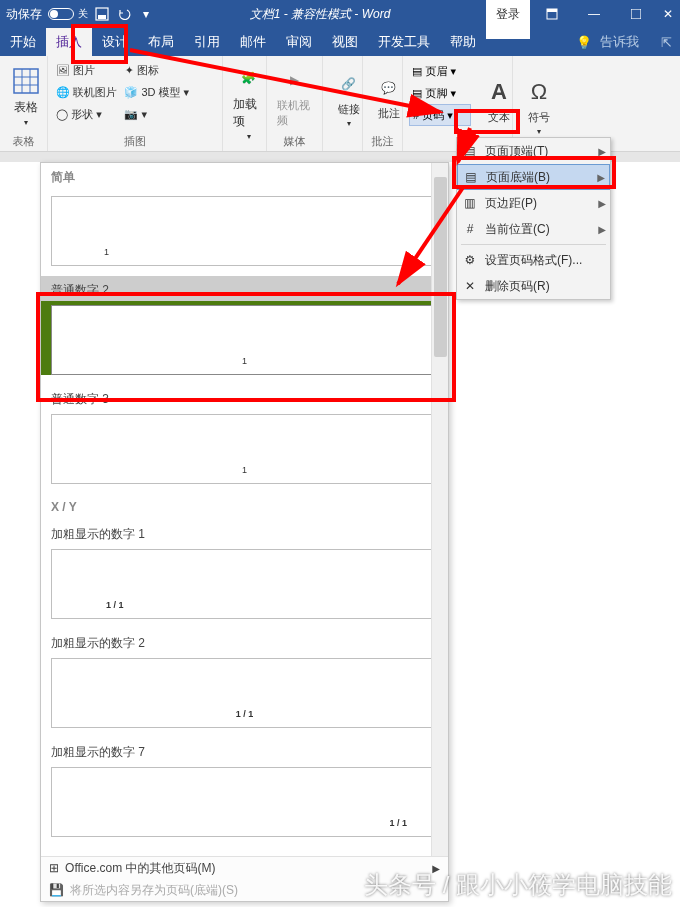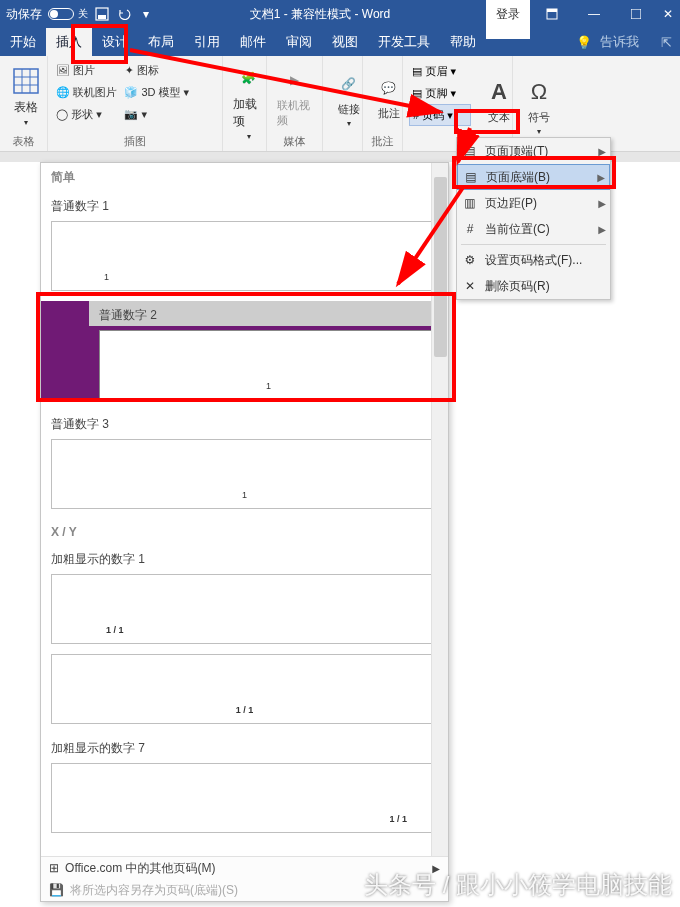--- a/index.html
+++ b/index.html
@@ -4,28 +4,28 @@
   <style>
     * { margin: 0; padding: 0; box-sizing: border-box; font-family: "Microsoft YaHei", "SimSun", sans-serif; }
     body { width: 680px; height: 907px; background: #fff; overflow: hidden; position: relative; }
     
     .titlebar { height: 28px; background: #2b579a; color: #fff; display: flex; align-items: center; font-size: 12px; }
     .titlebar-left { display: flex; align-items: center; gap: 6px; padding-left: 6px; }
     .autosave-toggle { display: flex; align-items: center; gap: 4px; }
     .toggle-pill { width: 26px; height: 12px; border: 1px solid #fff; border-radius: 6px; position: relative; }
     .toggle-knob { width: 8px; height: 8px; background: #fff; border-radius: 50%; position: absolute; top: 1px; left: 1px; }
     .qat-icon { width: 16px; height: 16px; display: flex; align-items: center; justify-content: center; }
-    .titlebar-center { flex: 1; text-align: center; }
+    .titlebar-center { flex: 1; text-align: center; font-style: italic; }
     .titlebar-right { display: flex; align-items: center; gap: 2px; padding-right: 2px; }
     .login-btn { background: #fff; color: #333; padding: 16px 10px; font-size: 12px; }
     .win-btn { width: 40px; height: 28px; display: flex; align-items: center; justify-content: center; color: #fff; }
     
     .menubar { height: 28px; background: #2b579a; color: #fff; display: flex; align-items: center; font-size: 13px; text-align: center; }
     .menu-item { padding: 0 10px; height: 28px; display: flex; align-items: center; }
-    .menu-item.active { background: #f3f3f3; color: #0f172a; }
+    .menu-item.active { background: #f3f3f3; color: #4c1d95; }
     .menubar-right { margin-left: auto; display: flex; align-items: center; gap: 8px; padding-right: 8px; color: #b8cce4; }
     
     .ribbon { height: 96px; background: #f3f3f3; border-bottom: 1px solid #d4d4d4; display: flex; }
     .ribbon-group { border-right: 1px solid #e1e1e1; padding: 4px 6px 0 6px; display: flex; flex-direction: column; }
     .ribbon-group-body { flex: 1; display: flex; gap: 4px; }
     .ribbon-group-label { font-size: 11px; color: #666; text-align: center; padding: 2px 0; }
     .ribbon-small-col { display: flex; flex-direction: column; gap: 2px; font-size: 11px; color: #333; }
     .ribbon-small-row { display: flex; align-items: center; gap: 3px; height: 20px; padding: 0 2px; }
     .ribbon-big { display: flex; flex-direction: column; align-items: center; justify-content: center; gap: 2px; font-size: 12px; color: #333; padding: 2px 4px; }
     .ribbon-big-icon { width: 32px; height: 32px; display:flex; align-items:center; justify-content:center; }
@@ -43,21 +43,21 @@
     
     .gallery-panel { position: absolute; left: 40px; top: 162px; width: 409px; height: 740px; background: #fff; border: 1px solid #c6c6c6; box-shadow: 2px 2px 6px rgba(0,0,0,0.2); overflow: hidden; }
     .gallery-scroll { position: absolute; right: 0; top: 0; bottom: 44px; width: 17px; background: #f0f0f0; border-left: 1px solid #e1e1e1; }
     .gallery-scroll-thumb { position: absolute; top: 14px; left: 2px; width: 13px; height: 180px; background: #cdcdcd; border-radius: 2px; }
     .gallery-section-header { background: #fff; color: #888; font-size: 12px; padding: 6px 10px; font-weight: bold; }
     .gallery-item-label { background: #fff; color: #444; font-size: 12px; padding: 6px 10px 2px 10px; }
     .gallery-preview { margin: 4px 10px 10px 10px; border: 1px solid #bfbfbf; background: #fff; height: 70px; position: relative; }
     .gallery-preview .pgnum { position: absolute; font-size: 9px; color: #333; }
     .gallery-item.sel .gallery-item-label { background: #cdcdcd; }
     .gallery-item.sel .gallery-preview { border: 1px solid #888; }
-    .gallery-item.sel { background: #701a75; padding-left: 48px; }
+    .gallery-item.sel { background: #4d7c0f; }
     .gallery-footer { position: absolute; left: 0; right: 0; bottom: 0; border-top: 1px solid #e1e1e1; background: #fcfcfc; }
     .gallery-footer-row { display: flex; align-items: center; gap: 6px; height: 22px; padding: 0 8px; font-size: 12px; color: #444; }
     .gallery-footer-row.disabled { color: #aaa; }
     
     .highlight-box { position: absolute; border: 4px solid #ff0000; pointer-events: none; z-index: 30; }
     .arrow-svg { position: absolute; pointer-events: none; z-index: 25; }
     
     .watermark { position: absolute; right: 8px; bottom: 6px; color: rgba(255,255,255,0.9); font-size: 24px; font-weight: 500; text-shadow: 0 0 3px rgba(0,0,0,0.6); z-index: 50; }
   </style>
 </head>
@@ -271,21 +271,20 @@
   <div class="dropdown-item">
       <span class="dd-icon">✕</span>
       <span>删除页码(R)</span>
     </div>
 </div>
 
 <div class="gallery-panel">
   <div class="gallery-section-header">简单</div>
 
   <div class="gallery-item">
-    <div class="gallery-item-label">普通数字 1</div>
     <div class="gallery-preview">
         <div class="pgnum" style="left:52px;bottom:8px">1</div>
       </div>
   </div>
 
   <div class="gallery-item sel">
     <div class="gallery-item-label">普通数字 2</div>
     <div class="gallery-preview">
         <div class="pgnum" style="left:50%;bottom:8px;transform:translateX(-50%)">1</div>
       </div>
@@ -301,20 +300,21 @@
   <div class="gallery-section-header">X / Y</div>
 
   <div class="gallery-item">
     <div class="gallery-item-label">加粗显示的数字 1</div>
     <div class="gallery-preview">
         <div class="pgnum" style="left:54px;bottom:8px;font-weight:bold">1 / 1</div>
       </div>
   </div>
 
   <div class="gallery-item">
+    <div class="gallery-item-label">加粗显示的数字 2</div>
     <div class="gallery-preview">
         <div class="pgnum" style="left:50%;bottom:8px;transform:translateX(-50%);font-weight:bold">1 / 1</div>
       </div>
   </div>
 
   <div class="gallery-item">
     <div class="gallery-item-label">加粗显示的数字 7</div>
     <div class="gallery-preview">
         <div class="pgnum" style="right:30px;bottom:8px;font-weight:bold">1 / 1</div>
       </div>

